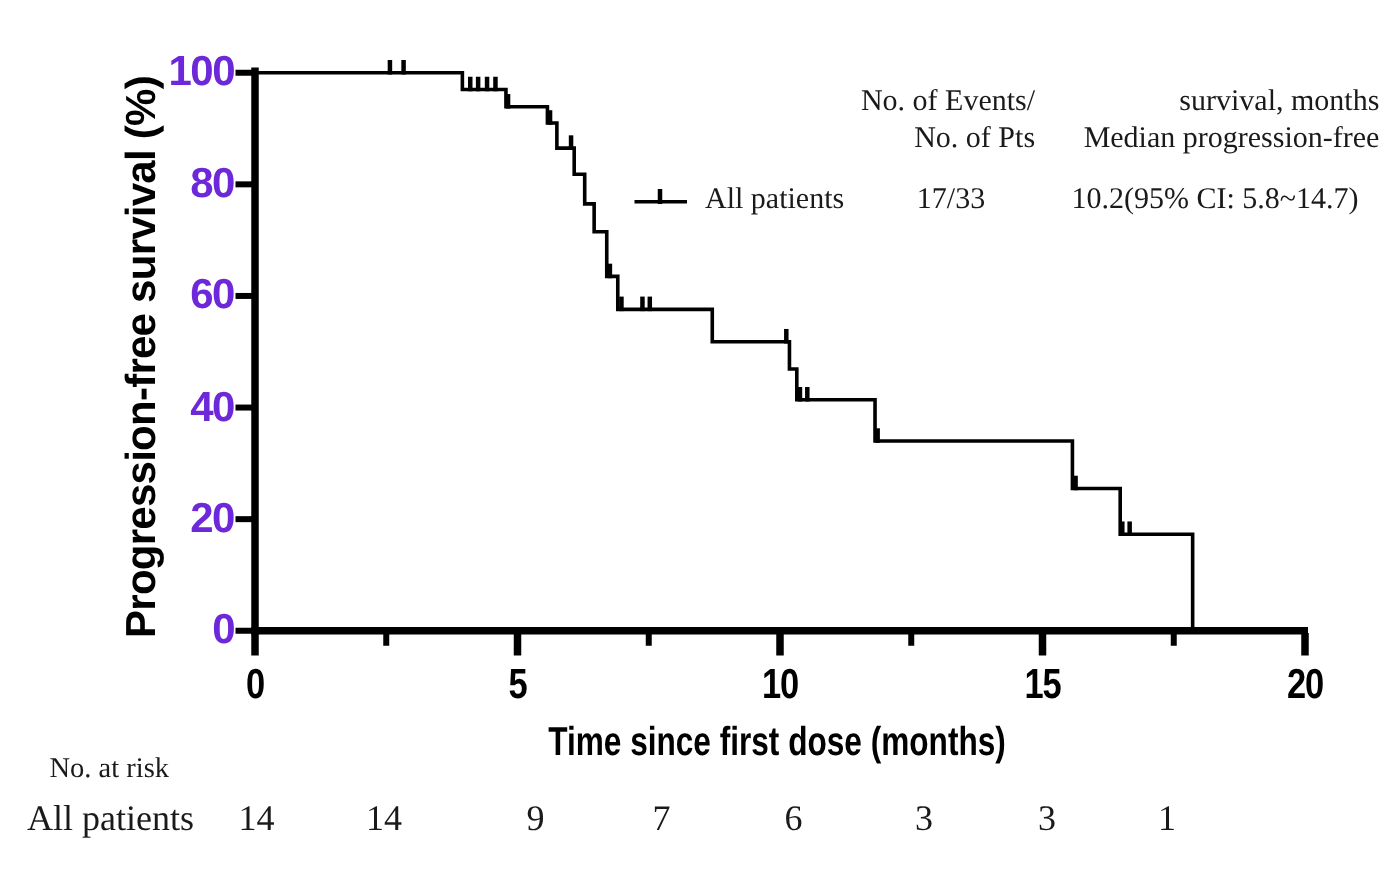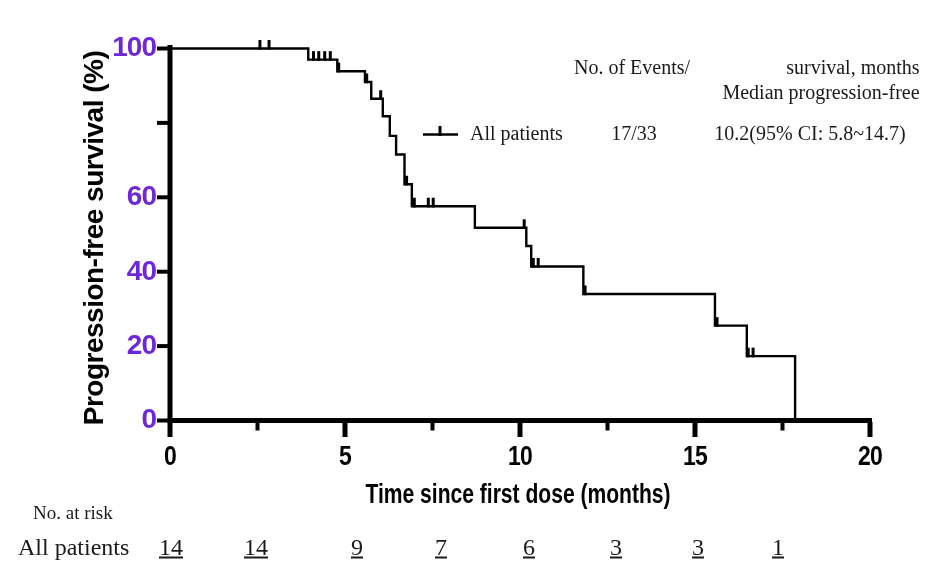--- a/index.html
+++ b/index.html
@@ -51,21 +51,21 @@
   }
   .hdr-events{left:632px;top:55px;}
   .hdr-median{left:821px;top:55px;}
   .leg-name{position:absolute;left:470px;top:133px;font-size:20px;white-space:nowrap;transform:translateY(-50%);}
   .leg-events{position:absolute;left:634px;top:133px;font-size:20px;white-space:nowrap;transform:translate(-50%,-50%);}
   .leg-median{position:absolute;left:810px;top:133px;font-size:20px;white-space:nowrap;transform:translate(-50%,-50%);}
 
   
   .risk-title{position:absolute;left:33px;top:513px;font-size:19px;white-space:nowrap;transform:translateY(-50%);}
   .risk-label{position:absolute;left:18px;top:547px;font-size:24px;white-space:nowrap;transform:translateY(-50%);}
-  .rv{position:absolute;top:547px;font-size:24px;transform:translate(-50%,-50%);text-decoration:underline;}
+  .rv{position:absolute;top:547px;font-size:24px;transform:translate(-50%,-50%);}
   .rv0{left:171px}.rv1{left:256px}.rv2{left:357px}.rv3{left:441px}
   .rv4{left:529px}.rv5{left:616px}.rv6{left:698px}.rv7{left:778px}
 </style>
 </head>
 <body>
 
 <div class="fig">
 
   <svg id="plot-svg" width="931" height="586" viewBox="0 0 931 586">
       <line x1="170" y1="45" x2="170" y2="423" stroke="#000000" stroke-width="5"></line>
@@ -105,34 +105,36 @@
       <line x1="585.0999999999999" y1="285.52" x2="585.0999999999999" y2="295.21999999999997" stroke="#000000" stroke-width="3"></line>
       <line x1="717.0500000000001" y1="317.14" x2="717.0500000000001" y2="326.84" stroke="#000000" stroke-width="3"></line>
       <line x1="748.1999999999999" y1="347.644" x2="748.1999999999999" y2="357.344" stroke="#000000" stroke-width="3"></line>
       <line x1="753.1" y1="347.644" x2="753.1" y2="357.344" stroke="#000000" stroke-width="3"></line>
       <line x1="423" y1="134.5" x2="458" y2="134.5" stroke="#000000" stroke-width="2.4"></line>
       <line x1="440" y1="126" x2="440" y2="136" stroke="#000000" stroke-width="3"></line>
     </svg>
 
   <div class="y-title">Progression-free survival (%)</div>
   <div class="ylab yl0">100</div>
+  <div class="ylab yl1">80</div>
   <div class="ylab yl2">60</div>
   <div class="ylab yl3">40</div>
   <div class="ylab yl4">20</div>
   <div class="ylab yl5">0</div>
 
   <div class="xlab xl0">0</div>
   <div class="xlab xl1">5</div>
   <div class="xlab xl2">10</div>
   <div class="xlab xl3">15</div>
   <div class="xlab xl4">20</div>
   <div class="x-title">Time since first dose (months)</div>
 
   <div class="hdr hdr-events serif">
     <div>No. of Events/</div>
+    <div>No. of Pts</div>
   </div>
   <div class="hdr hdr-median serif">
     <div>survival, months</div>
     <div>Median progression-free</div>
   </div>
   <div class="leg-name serif">All patients</div>
   <div class="leg-events serif">17/33</div>
   <div class="leg-median serif">10.2(95% CI: 5.8~14.7)</div>
 
   <div class="risk-title serif">No. at risk</div>

